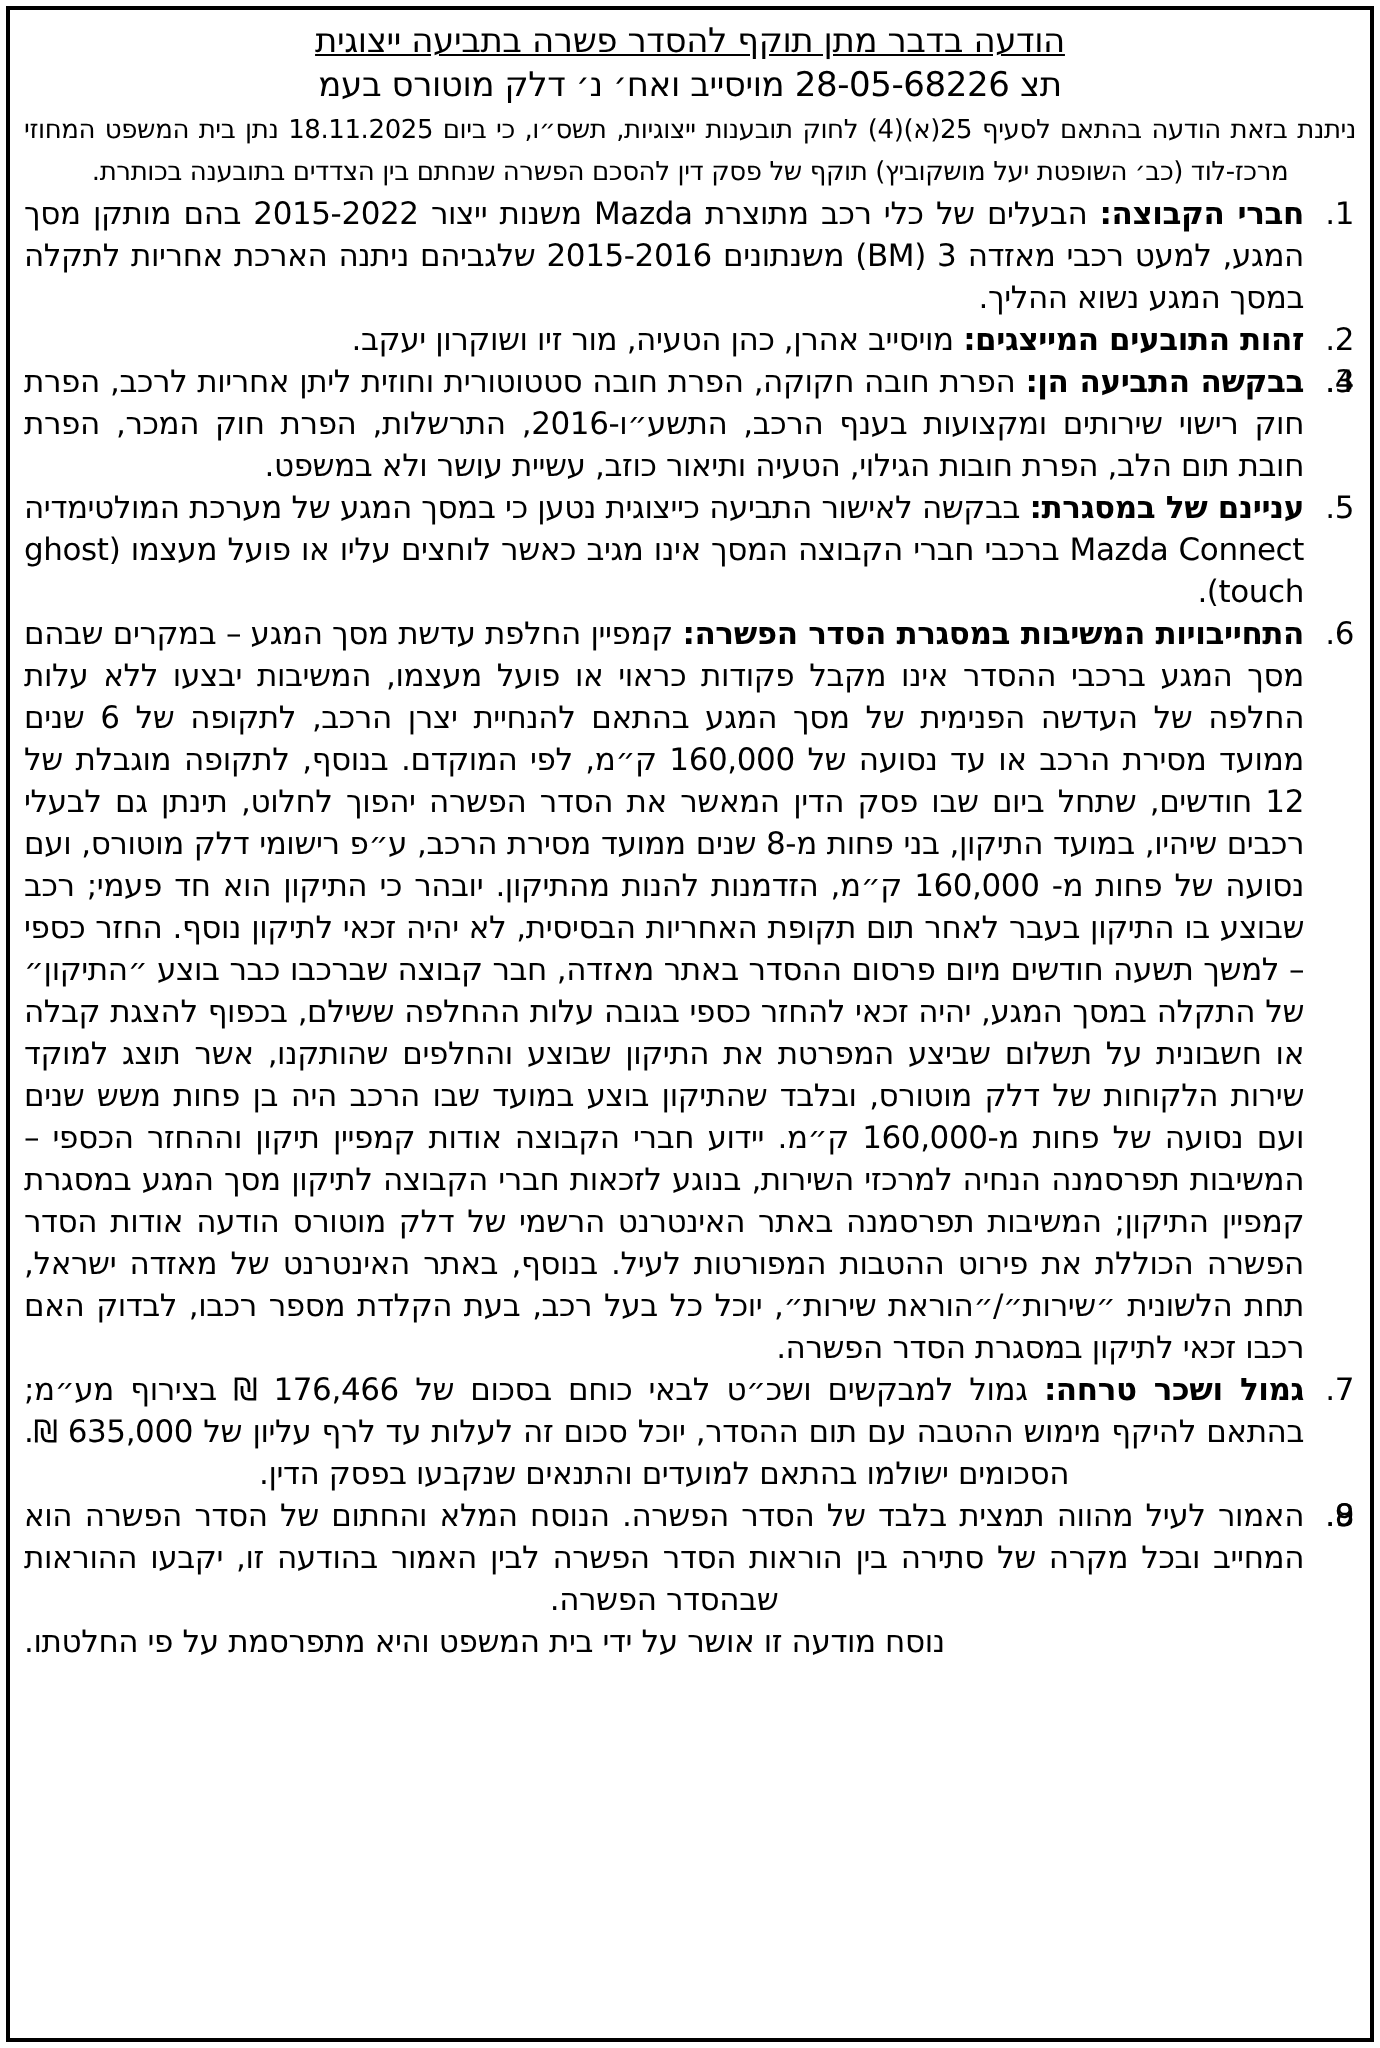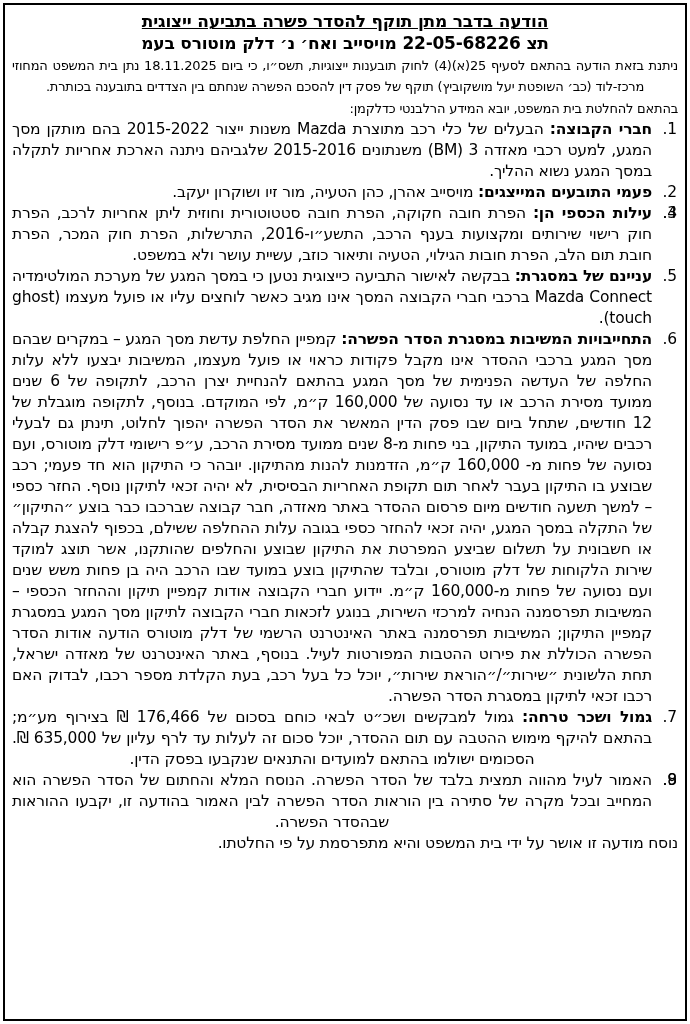--- a/index.html
+++ b/index.html
@@ -20,21 +20,21 @@
     top: 3px; left: 3px; right: 3px; bottom: 3px;
     border: 2px solid #000000;
     padding: 5px 7px 6px 7px;
     direction: rtl;
     overflow: hidden;
     letter-spacing: -0.2px;
   }
   .title-line {
     margin: 0;
     text-align: center;
-    font-weight: bold;
+    font-weight: normal;
     font-size: 17px;
     line-height: 22px;
   }
   .title-line.underlined .txt { text-decoration: underline; }
   .para {
     margin: 1px 0 0 0;
     font-size: 13px;
     line-height: 21px;
     text-align: justify;
   }
@@ -55,51 +55,50 @@
   .item .marker {
     position: absolute;
     right: 1px;
     top: 0;
   }
   .lead { font-weight: bold; }
   .footer-note {
     margin: 0;
     font-size: 15.5px;
     line-height: 21px;
-    text-align: right;
+    text-align: left;
   }
 </style>
 </head>
 <body>
 
 <div class="page">
   <div class="notice">
 
     <p class="title-line underlined"><span class="txt">הודעה בדבר מתן תוקף להסדר פשרה בתביעה ייצוגית</span></p>
-    <p class="title-line">תצ 22-05-68226 מויסייב ואח׳ נ׳ דלק מוטורס בעמ</p>
+    <p class="title-line">תצ 28-05-68226 מויסייב ואח׳ נ׳ דלק מוטורס בעמ</p>
 
     <p class="para last-center">ניתנת בזאת הודעה בהתאם לסעיף 25(א)(4) לחוק תובענות ייצוגיות, תשס״ו, כי ביום 18.11.2025 נתן בית המשפט המחוזי מרכז-לוד (כב׳ השופטת יעל מושקוביץ) תוקף של פסק דין להסכם הפשרה שנחתם בין הצדדים בתובענה בכותרת.</p>
-    <p class="para">בהתאם להחלטת בית המשפט, יובא המידע הרלבנטי כדלקמן:</p>
 
     <ul class="items">
       <li class="item">
         <span class="marker">1.</span>
         <span class="lead">חברי הקבוצה:</span> <span>הבעלים של כלי רכב מתוצרת Mazda משנות ייצור 2015-2022 בהם מותקן מסך המגע, למעט רכבי מאזדה 3 (BM) משנתונים 2015-2016 שלגביהם ניתנה הארכת אחריות לתקלה במסך המגע נשוא ההליך.</span>
       </li>
       <li class="item">
         <span class="marker">2.</span>
-        <span class="lead">פעמי התובעים המייצגים:</span> <span>מויסייב אהרן, כהן הטעיה, מור זיו ושוקרון יעקב.</span>
+        <span class="lead">זהות התובעים המייצגים:</span> <span>מויסייב אהרן, כהן הטעיה, מור זיו ושוקרון יעקב.</span>
       </li>
       <li class="item">
         <span class="marker">3.</span>
         <span class="lead"></span> 
       </li>
       <li class="item">
         <span class="marker">4.</span>
-        <span class="lead">עילות הכספי הן:</span> <span>הפרת חובה חקוקה, הפרת חובה סטטוטורית וחוזית ליתן אחריות לרכב, הפרת חוק רישוי שירותים ומקצועות בענף הרכב, התשע״ו-2016, התרשלות, הפרת חוק המכר, הפרת חובת תום הלב, הפרת חובות הגילוי, הטעיה ותיאור כוזב, עשיית עושר ולא במשפט.</span>
+        <span class="lead">בבקשה התביעה הן:</span> <span>הפרת חובה חקוקה, הפרת חובה סטטוטורית וחוזית ליתן אחריות לרכב, הפרת חוק רישוי שירותים ומקצועות בענף הרכב, התשע״ו-2016, התרשלות, הפרת חוק המכר, הפרת חובת תום הלב, הפרת חובות הגילוי, הטעיה ותיאור כוזב, עשיית עושר ולא במשפט.</span>
       </li>
       <li class="item">
         <span class="marker">5.</span>
         <span class="lead">עניינם של במסגרת:</span> <span>בבקשה לאישור התביעה כייצוגית נטען כי במסך המגע של מערכת המולטימדיה Mazda Connect ברכבי חברי הקבוצה המסך אינו מגיב כאשר לוחצים עליו או פועל מעצמו (ghost touch).</span>
       </li>
       <li class="item">
         <span class="marker">6.</span>
         <span class="lead">התחייבויות המשיבות במסגרת הסדר הפשרה:</span> <span>קמפיין החלפת עדשת מסך המגע – במקרים שבהם מסך המגע ברכבי ההסדר אינו מקבל פקודות כראוי או פועל מעצמו, המשיבות יבצעו ללא עלות החלפה של העדשה הפנימית של מסך המגע בהתאם להנחיית יצרן הרכב, לתקופה של 6 שנים ממועד מסירת הרכב או עד נסועה של 160,000 ק״מ, לפי המוקדם. בנוסף, לתקופה מוגבלת של 12 חודשים, שתחל ביום שבו פסק הדין המאשר את הסדר הפשרה יהפוך לחלוט, תינתן גם לבעלי רכבים שיהיו, במועד התיקון, בני פחות מ-8 שנים ממועד מסירת הרכב, ע״פ רישומי דלק מוטורס, ועם נסועה של פחות מ- 160,000 ק״מ, הזדמנות להנות מהתיקון. יובהר כי התיקון הוא חד פעמי; רכב שבוצע בו התיקון בעבר לאחר תום תקופת האחריות הבסיסית, לא יהיה זכאי לתיקון נוסף. החזר כספי – למשך תשעה חודשים מיום פרסום ההסדר באתר מאזדה, חבר קבוצה שברכבו כבר בוצע ״התיקון״ של התקלה במסך המגע, יהיה זכאי להחזר כספי בגובה עלות ההחלפה ששילם, בכפוף להצגת קבלה או חשבונית על תשלום שביצע המפרטת את התיקון שבוצע והחלפים שהותקנו, אשר תוצג למוקד שירות הלקוחות של דלק מוטורס, ובלבד שהתיקון בוצע במועד שבו הרכב היה בן פחות משש שנים ועם נסועה של פחות מ-160,000 ק״מ. יידוע חברי הקבוצה אודות קמפיין תיקון וההחזר הכספי – המשיבות תפרסמנה הנחיה למרכזי השירות, בנוגע לזכאות חברי הקבוצה לתיקון מסך המגע במסגרת קמפיין התיקון; המשיבות תפרסמנה באתר האינטרנט הרשמי של דלק מוטורס הודעה אודות הסדר הפשרה הכוללת את פירוט ההטבות המפורטות לעיל. בנוסף, באתר האינטרנט של מאזדה ישראל, תחת הלשונית ״שירות״/״הוראת שירות״, יוכל כל בעל רכב, בעת הקלדת מספר רכבו, לבדוק האם רכבו זכאי לתיקון במסגרת הסדר הפשרה.</span>
       </li>
       <li class="item last-center">

